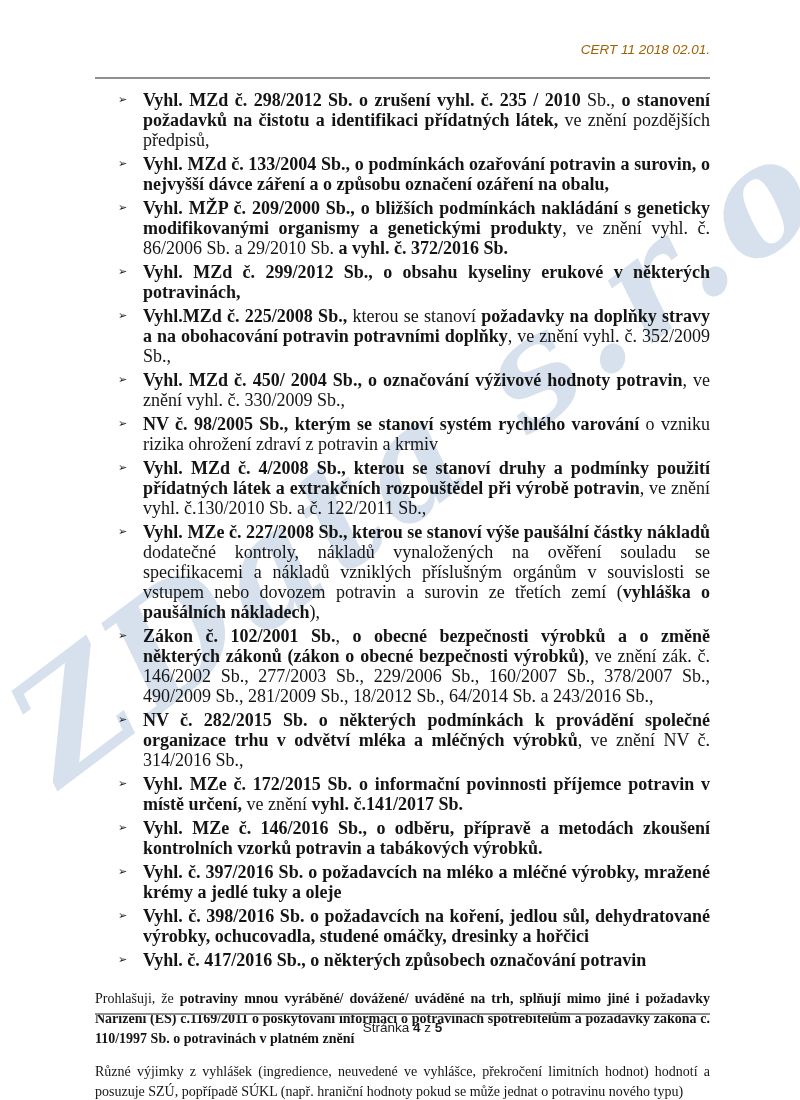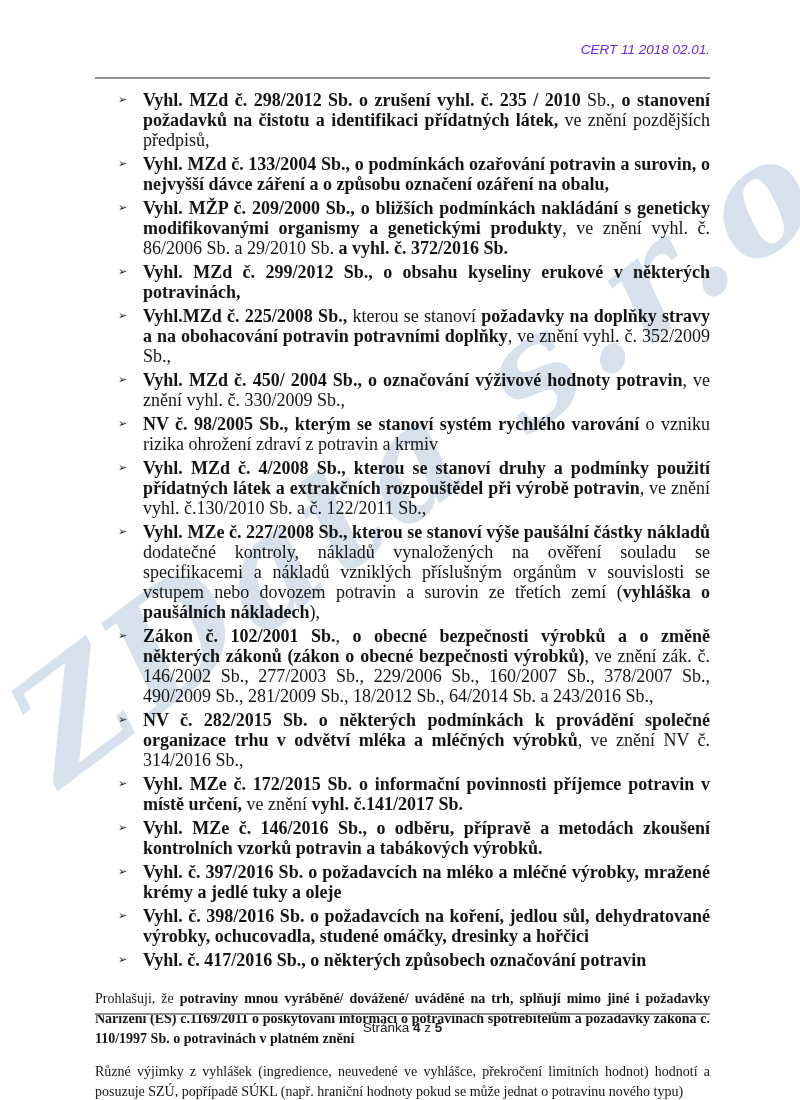--- a/index.html
+++ b/index.html
@@ -11,21 +11,21 @@
     position:absolute;left:30px;top:660px;z-index:0;
     transform:rotate(-37deg);transform-origin:0 50%;
     font-family:"DejaVu Serif",serif;font-style:italic;font-weight:bold;
     font-size:148px;letter-spacing:6px;white-space:nowrap;opacity:0.30;
     pointer-events:none;
   }
   .content{position:absolute;left:95px;top:0;width:615px;z-index:1;}
   .header{
     padding-top:42px;text-align:right;
     font-family:"Liberation Sans",sans-serif;font-style:italic;
-    font-size:13.5px;color:#6d28d9;
+    font-size:13.5px;color:#a16207;
   }
   .rule{border-top:2px solid #8f8f8f;height:0;}
   .header-rule{margin-top:20px;}
   .reg-list{margin-top:11px;}
   .item{display:flex;margin-bottom:4px;}
   .marker{
     flex:0 0 48px;box-sizing:border-box;padding-left:23px;
     font-family:"DejaVu Sans",sans-serif;font-size:11px;line-height:20px;
     color:#141414;
   }

